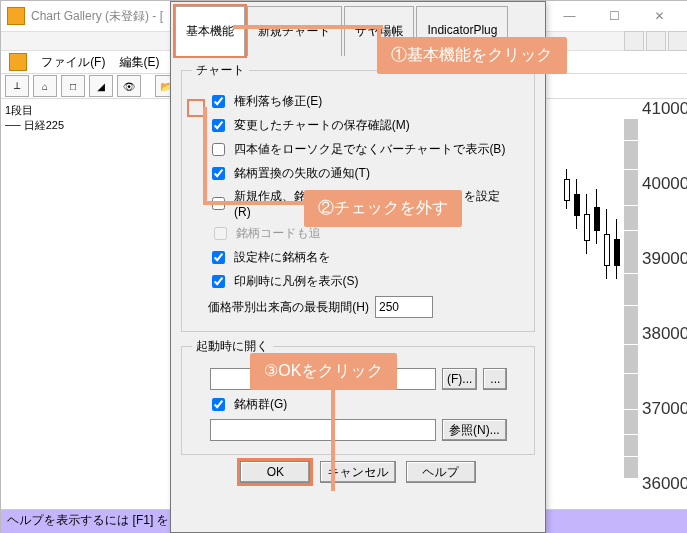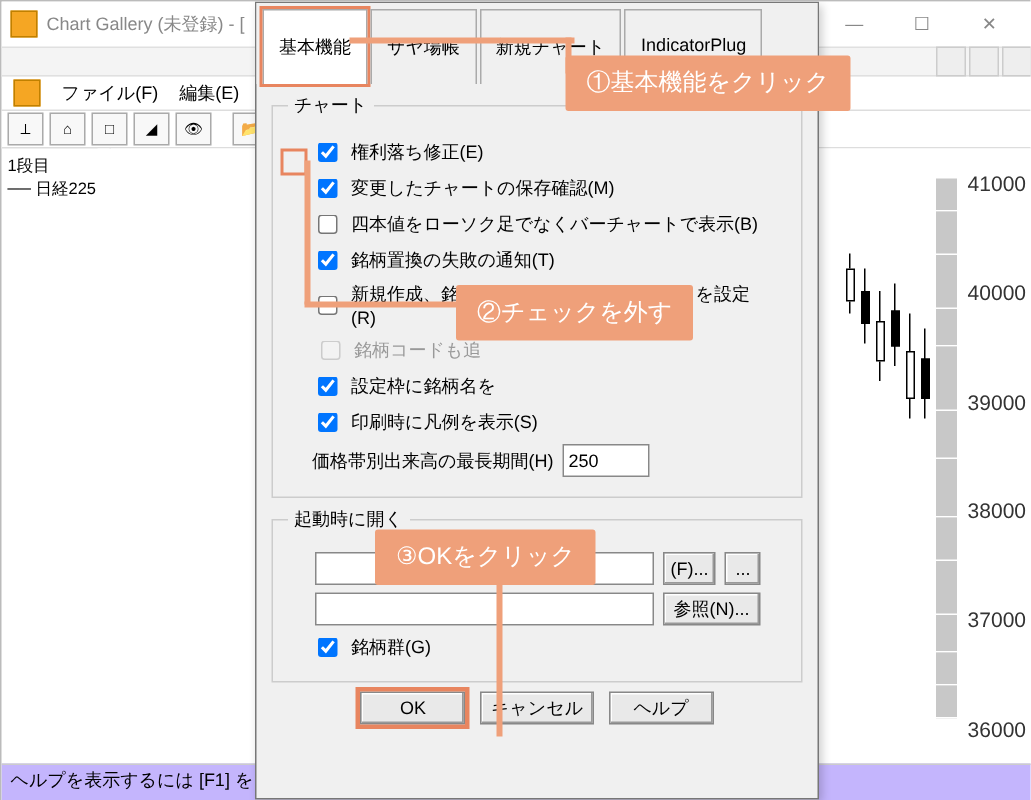--- a/index.html
+++ b/index.html
@@ -12,21 +12,21 @@
 .editbar{height:24px;display:flex;align-items:center;border-bottom:1px solid #e0e0e0;padding-left:4px;gap:2px;background:#f4f4f4}
 .editbar .eb{width:18px;height:18px;background:#eee;border:1px solid #ccc}
 .menubar{height:22px;display:flex;align-items:center;gap:14px;padding:0 8px;border-bottom:1px solid #ddd}
 .menuitem{cursor:default}
 .toolbar{height:24px;display:flex;align-items:center;gap:4px;padding:0 4px;border-bottom:1px solid #ddd;background:#fff}
 .tbtn{width:22px;height:20px;border:1px solid #aaa;background:#f8f8f8;display:flex;align-items:center;justify-content:center;font-size:10px}
 .content{position:relative;height:calc(100% - 30px - 22px - 24px - 22px)}
 .leftpane{position:absolute;left:0;top:0;bottom:0;width:64px;border-right:1px solid #ccc;padding:4px;font-size:11px}
 .statusbar{position:absolute;left:0;right:0;bottom:0;height:20px;border-top:1px solid #ccc;padding:2px 6px;background:#c4b5fd}
 .chartarea{position:absolute;right:0;top:0;bottom:20px;left:64px;background:#fff}
-.yaxis{position:absolute;right:4px;top:15px;bottom:20px;width:42px;display:flex;flex-direction:column;justify-content:space-between;text-align:right;font-size:14px;color:#333}
+.yaxis{position:absolute;right:4px;top:0;bottom:20px;width:42px;display:flex;flex-direction:column;justify-content:space-between;text-align:right;font-size:17px;color:#333}
 
 .candles{position:absolute;right:64px;top:60px;width:60px;height:240px}
 .cand{position:absolute;width:6px}
 .cand .wick{position:absolute;left:2px;width:1px;background:#000}
 .cand .body{position:absolute;left:0;right:0;background:#fff;border:1px solid #000}
 .vol{position:absolute;right:50px;top:20px;width:14px;height:360px;display:flex;flex-direction:column}
 .vol div{background:#c8c8c8;border-bottom:1px solid #fff}
 
 .dialog{position:absolute;left:169px;top:0;width:374px;height:530px;background:#f0f0f0;border:1px solid #777;box-shadow:2px 2px 6px rgba(0,0,0,.2)}
 .tabs{display:flex;padding:4px 4px 0 4px;gap:2px;background:#f0f0f0}
@@ -148,22 +148,22 @@
     </div>
 
     <div class="statusbar">
       <span>ヘルプを表示するには  [F1]  を</span>
     </div>
   </div>
 
   <div class="dialog">
     <div class="tabs">
       <div class="tab active hl">基本機能</div>
+      <div class="tab">新規チャート</div>
       <div class="tab">サヤ場帳</div>
-      <div class="tab">新規チャート</div>
       <div class="tab">IndicatorPlug</div>
     </div>
 
     <fieldset>
       <legend>チャート</legend>
       <div class="row">
           <input type="checkbox" checked="" style="">
           <label>権利落ち修正(E)</label>
         </div>
       <div class="row">
@@ -200,28 +200,28 @@
       </div>
     </fieldset>
 
     <fieldset>
       <legend>起動時に開く</legend>
       <div class="row ind">
         <input class="path" style="">
         <button class="btn smallbrowse">(F)...</button>
         <button class="btn smallbrowse">...</button>
       </div>
+      <div class="row">
+          <input type="checkbox" checked="" style="">
+          <label>銘柄群(G)</label>
+        </div>
       <div class="row ind">
         <input class="path" style="">
         <button class="btn" style="min-width:60px">参照(N)...</button>
       </div>
-      <div class="row">
-          <input type="checkbox" checked="" style="">
-          <label>銘柄群(G)</label>
-        </div>
     </fieldset>
 
     <div class="btnrow">
       <button class="btn ok">OK</button>
       <button class="btn">キャンセル</button>
       <button class="btn">ヘルプ</button>
     </div>
   </div>
 
   <div class="hlbox" style="left:186px;top:98px;width:14px;height:14px"></div>

